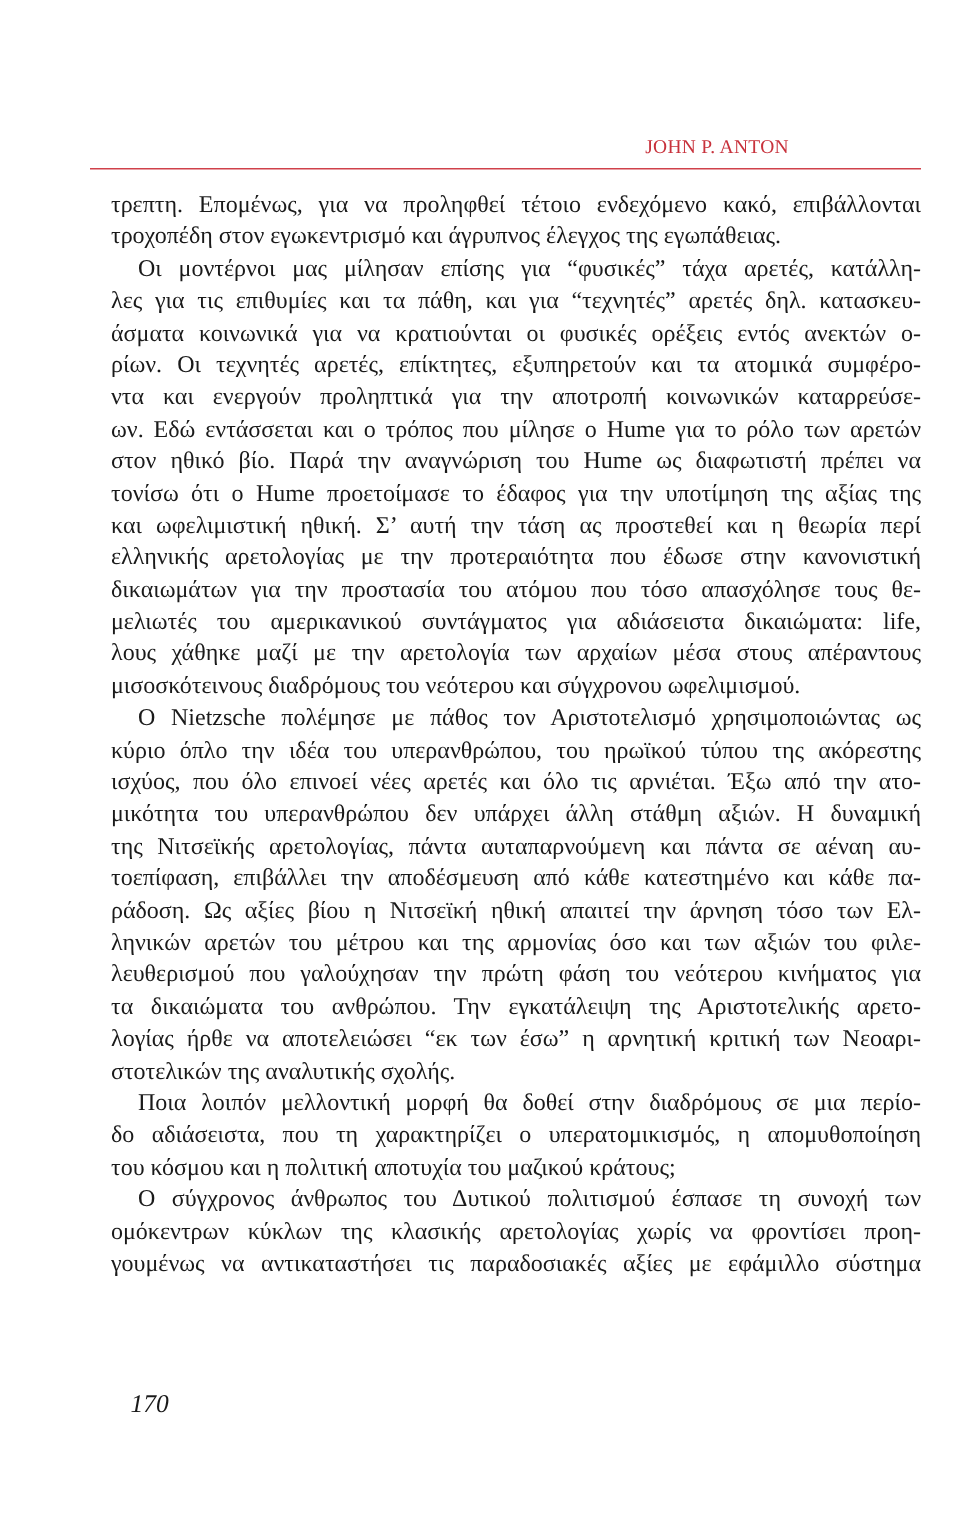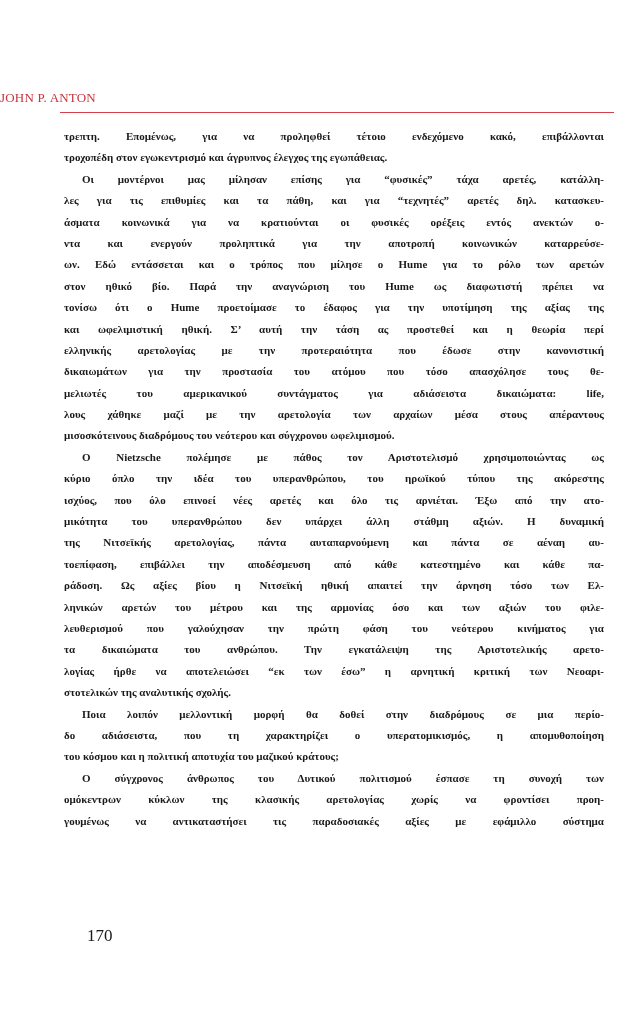--- a/index.html
+++ b/index.html
@@ -7,68 +7,69 @@
     width: 640px; height: 1024px;
     background: #ffffff;
     position: relative;
     overflow: hidden;
     font-family: "Liberation Serif", "DejaVu Serif", serif;
     color: #1a1a1a;
   }
   .running-head {
     position: absolute;
     top: 90px; left: 0; width: 526px;
-    text-align: left;
+    text-align: right;
     font-size: 13px;
     letter-spacing: 0.2px;
     color: #c8323c;
   }
   .head-rule {
     position: absolute;
     top: 112px; left: 60px; width: 554px;
     height: 0;
     border-top: 1.2px solid #d0414a;
   }
   .body-text {
     position: absolute;
-    top: 126px; left: 64px; width: 540px;
-    font-size: 11px;
+    top: 126px; left: 74px; width: 540px;
+    font-size: 16px;
     line-height: 21.4px;
-    font-weight: bold;
   }
   .line {
     display: block;
     text-align: justify;
     text-align-last: justify;
     white-space: nowrap;
     height: 21.4px;
   }
   .line.last { text-align-last: left; }
   .line.indent { padding-left: 18px; }
   .page-number {
     position: absolute;
     top: 926px; left: 87px;
     font-size: 17px;
+    font-style: italic;
   }
 </style>
 </head>
 <body>
 
 <div class="running-head">JOHN P. ANTON</div>
 <div class="head-rule"></div>
 
 <div class="body-text" id="body-text">
     <div>
       <span class="line">τρεπτη. Επομένως, για να προληφθεί τέτοιο ενδεχόμενο κακό, επιβάλλονται</span>
       <span class="line last">τροχοπέδη στον εγωκεντρισμό και άγρυπνος έλεγχος της εγωπάθειας.</span>
     </div>
     <div>
       <span class="line indent">Οι μοντέρνοι μας μίλησαν επίσης για “φυσικές” τάχα αρετές, κατάλλη-</span>
       <span class="line">λες για τις επιθυμίες και τα πάθη, και για “τεχνητές” αρετές δηλ. κατασκευ-</span>
       <span class="line">άσματα κοινωνικά για να κρατιούνται οι φυσικές ορέξεις εντός ανεκτών ο-</span>
+      <span class="line">ρίων. Οι τεχνητές αρετές, επίκτητες, εξυπηρετούν και τα ατομικά συμφέρο-</span>
       <span class="line">ντα και ενεργούν προληπτικά για την αποτροπή κοινωνικών καταρρεύσε-</span>
       <span class="line">ων. Εδώ εντάσσεται και ο τρόπος που μίλησε ο Hume για το ρόλο των αρετών</span>
       <span class="line">στον ηθικό βίο. Παρά την αναγνώριση του Hume ως διαφωτιστή πρέπει να</span>
       <span class="line">τονίσω ότι ο Hume προετοίμασε το έδαφος για την υποτίμηση της αξίας της</span>
       <span class="line">και ωφελιμιστική ηθική. Σ’ αυτή την τάση ας προστεθεί και η θεωρία περί</span>
       <span class="line">ελληνικής αρετολογίας με την προτεραιότητα που έδωσε στην κανονιστική</span>
       <span class="line">δικαιωμάτων για την προστασία του ατόμου που τόσο απασχόλησε τους θε-</span>
       <span class="line">μελιωτές του αμερικανικού συντάγματος για αδιάσειστα δικαιώματα: life,</span>
       <span class="line">λους χάθηκε μαζί με την αρετολογία των αρχαίων μέσα στους απέραντους</span>
       <span class="line last">μισοσκότεινους διαδρόμους του νεότερου και σύγχρονου ωφελιμισμού.</span>

